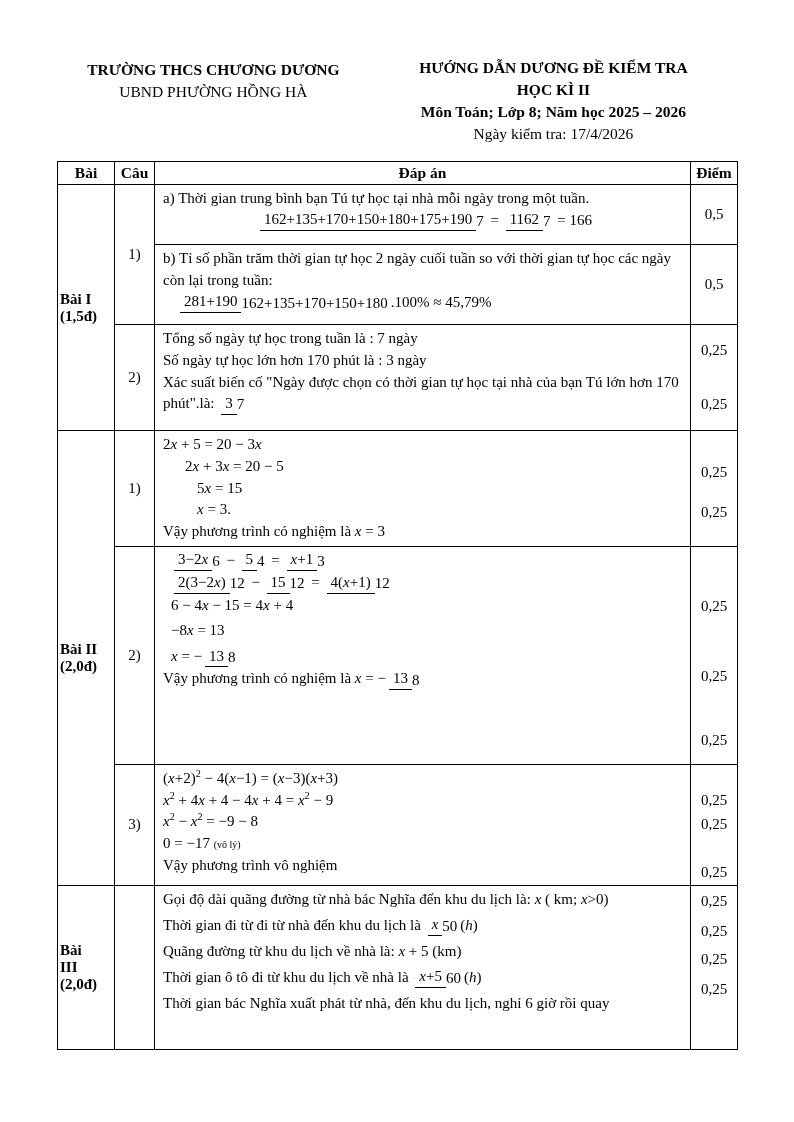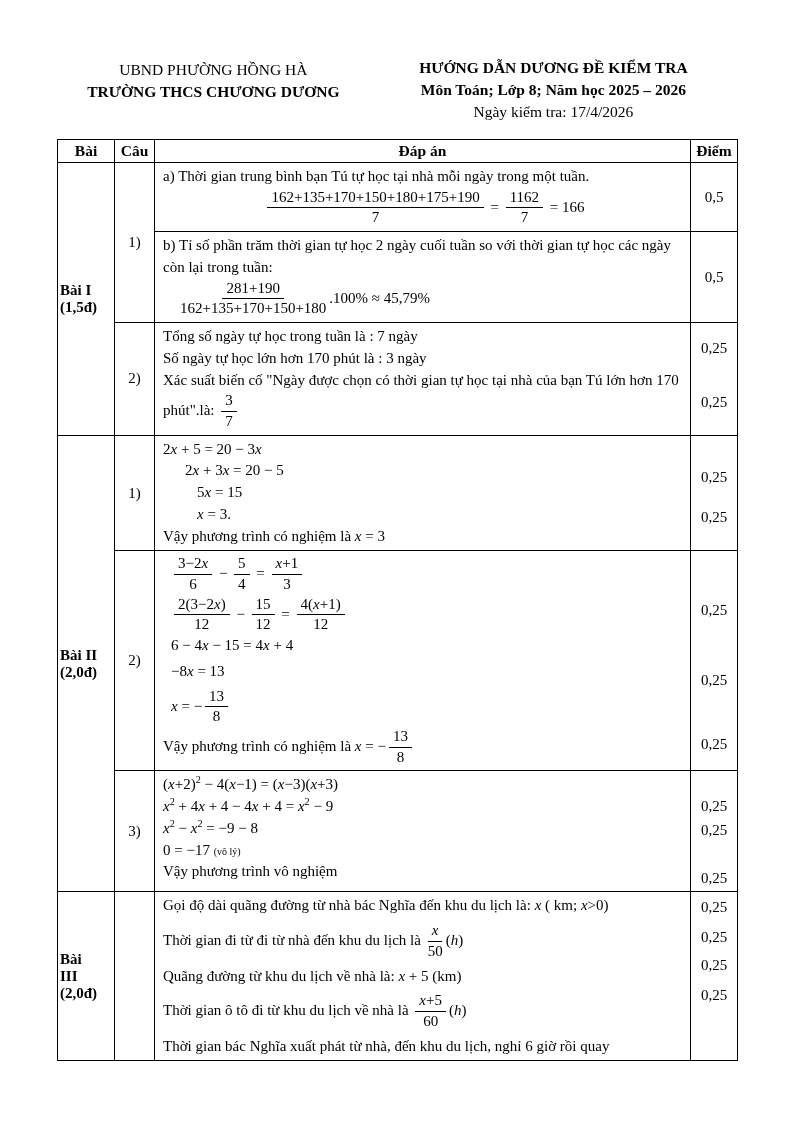--- a/index.html
+++ b/index.html
@@ -36,21 +36,21 @@
   .line { line-height:1.45; }
   .center { text-align:center; }
   .ind8  { padding-left:8px; }
   .ind14 { padding-left:14px; }
   .ind22 { padding-left:22px; }
   .ind34 { padding-left:34px; }
   .mt4 { margin-top:4px; }
   .mt6 { }
 
   
-  .frac { display:inline-flex; flex-direction:column; align-items:center;
+  .frac { display:inline-flex; flex-direction:row; align-items:center;
           vertical-align:middle; margin:1px 3px; line-height:1.18; text-align:center; }
   .frac .num { border-bottom:1px solid #000; padding:0 4px 1px; }
   .frac .den { padding-top:1px; }
   sup { font-size:0.68em; line-height:0; }
   .small-note { font-size:10px; }
   i { font-style:italic; }
 
   
   .pts div { line-height:22px;font-family:Liberation Serif, serif; }
   .pts-b1r2 .p1{margin-top:12px} .pts-b1r2 .p2{margin-top:32px}
@@ -59,25 +59,26 @@
   .pts-b2c3 .p1{margin-top:22px} .pts-b2c3 .p2{margin-top:2px}  .pts-b2c3 .p3{margin-top:26px}
   .pts-b3  .p1{margin-top:2px}  .pts-b3  .p2{margin-top:8px}  .pts-b3 .p3{margin-top:6px} .pts-b3 .p4{margin-top:8px}
 </style>
 </head>
 <body>
 
 <div class="page">
 
   <div class="doc-header">
     <div class="h-left">
+      <div class="h-line bold">TRƯỜNG THCS CHƯƠNG DƯƠNG</div>
       <div class="h-line">UBND PHƯỜNG HỒNG HÀ</div>
-      <div class="h-line bold">TRƯỜNG THCS CHƯƠNG DƯƠNG</div>
     </div>
     <div class="h-right">
       <div class="h-line bold">HƯỚNG DẪN DƯƠNG ĐỀ KIỂM TRA</div>
+      <div class="h-line bold">HỌC KÌ II</div>
       <div class="h-line bold">Môn Toán; Lớp 8; Năm học 2025 – 2026</div>
       <div class="h-line">Ngày kiểm tra: 17/4/2026</div>
     </div>
   </div>
 
   <table class="answer">
     <colgroup>
         <col class="w-bai">
         <col class="w-cau">
         <col class="w-ans">

